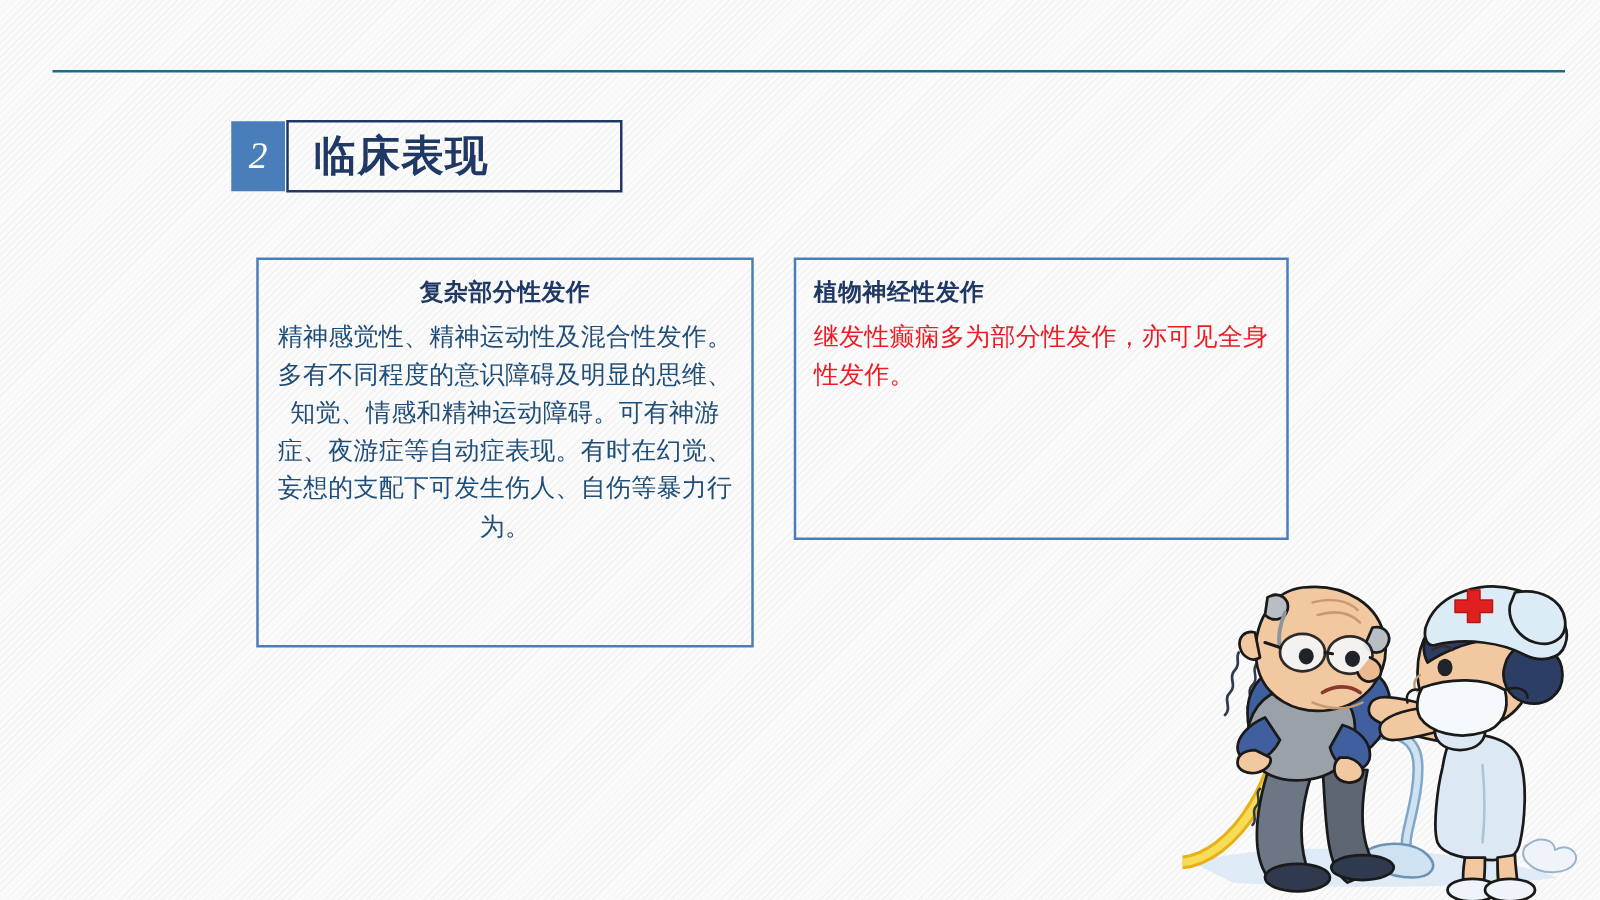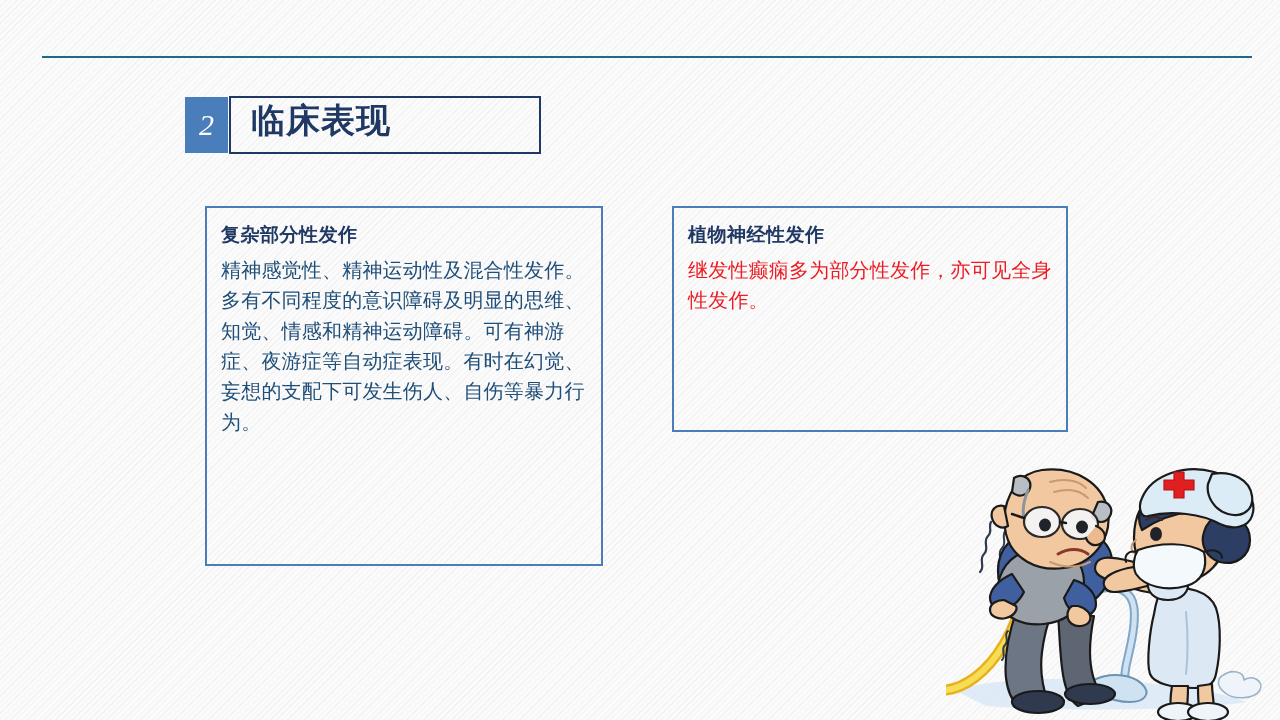--- a/index.html
+++ b/index.html
@@ -55,26 +55,26 @@
     font-style: italic;
     color: #ffffff;
     font-size: 30px;
     line-height: 1;
     letter-spacing: 0;
   }
   #title-box {
     position: absolute;
     left: 44px;
     top: 0px;
-    width: 312px;
+    width: 269px;
     height: 58px;
     border: 2px solid #1f3864;
     box-sizing: border-box;
     display: flex;
-    align-items: flex-start;
+    align-items: center;
   }
   #title-text {
     font-size: 34px;
     font-weight: bold;
     color: #1f3864;
     margin-left: 20px;
     letter-spacing: 1px;
     text-shadow: 0.5px 0.5px 0 rgba(255,255,255,0.5);
   }
 
@@ -82,24 +82,25 @@
   .content-box {
     position: absolute;
     border: 2px solid #4a7ebb;
     box-sizing: border-box;
     padding: 16px 14px 14px 14px;
   }
   #box-left {
     left: 205px;
     top: 206px;
     width: 398px;
-    height: 360px;
+    height: 312px;
+    text-align: center;
   }
   #box-right {
-    left: 672px;
+    left: 635px;
     top: 206px;
     width: 396px;
     height: 226px;
   }
   .box-heading {
     font-size: 19px;
     font-weight: bold;
     color: #1f3864;
     margin: 0 0 8px 0;
     line-height: 1.2;

